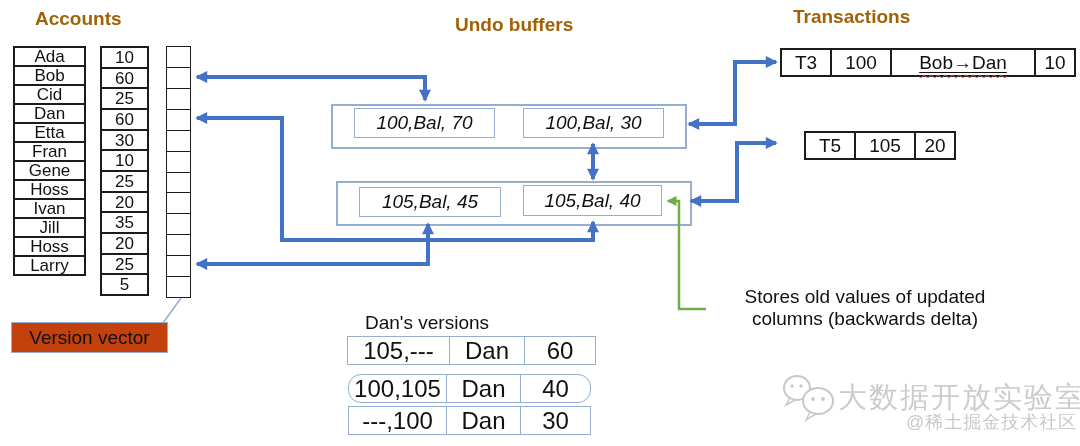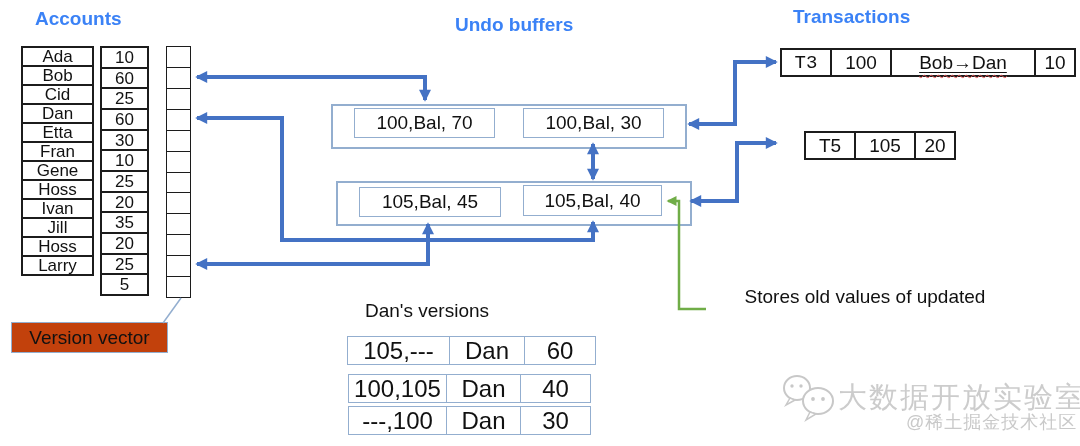--- a/index.html
+++ b/index.html
@@ -1,35 +1,35 @@
 <!DOCTYPE html>
 <html><head>
 <meta charset="utf-8">
 <style>
   html,body { margin:0; padding:0; background:#ffffff; }
   #canvas {
     position:relative; width:1080px; height:446px; background:#ffffff;
     font-family:"Liberation Sans", sans-serif; color:#111; overflow:hidden;
   }
-  .title { position:absolute; font-weight:bold; font-size:19px; color:#3b82f6; white-space:nowrap;text-align:center; }
-  .subtitle { position:absolute; font-size:19px; color:#111; white-space:nowrap; }
+  .title { position:absolute; font-weight:bold; font-size:19px; color:#a16207; white-space:nowrap;text-align:center; }
+  .subtitle { position:absolute; font-size:19px; color:#111; white-space:nowrap;margin-top:12px; }
 
   
   .col { position:absolute; display:flex; flex-direction:column; }
   .col .cell {
     flex:1; display:flex; align-items:center; justify-content:center;
     border:2px solid #1c1c1c; margin-top:-2px; background:#fff;
     font-size:17px; line-height:1;
   }
   .col .cell:first-child { margin-top:0; }
   .col.thin .cell { border-width:1px; margin-top:-1px; font-size:0; }
   .col.thin .cell:first-child { margin-top:0; }
 
   
-  .outer-box { position:absolute; border:2px solid #93AECF; background:#fff; }
+  .outer-box { position:absolute; border:2px solid #93AECF; background:#fff;font-style:italic; }
   .inner-box { position:absolute; border:1.5px solid #93AECF; background:#fff;
     display:flex; align-items:center; justify-content:center; font-size:19px; }
 
   
   .txn-row { position:absolute; display:flex; height:29px; }
   .txn-cell { display:flex; align-items:center; justify-content:center;
     border:2px solid #1c1c1c; margin-left:-2px; background:#fff; font-size:19px; }
   .txn-cell:first-child { margin-left:0; }
   .op-underline { text-decoration:underline; text-underline-offset:3px; }
   .op-wavy { text-decoration:underline wavy #e05252 1px; text-underline-offset:5px; }
@@ -56,21 +56,21 @@
 </style>
 </head>
 <body>
 
 <div id="canvas">
 
   <div class="title" style="left:35px; top:8px;">Accounts</div>
   <div class="title" style="left:793px; top:6px;">Transactions</div>
   <div class="title" style="left:455px; top:14px;">Undo buffers</div>
 
-  <div class="col" style="left:21px; top:46px; width:73px; height:198px;">
+  <div class="col" style="left:13px; top:46px; width:73px; height:198px;">
     <div class="cell">Ada</div>
     <div class="cell">Bob</div>
     <div class="cell">Cid</div>
     <div class="cell">Dan</div>
     <div class="cell">Etta</div>
     <div class="cell">Fran</div>
     <div class="cell">Gene</div>
     <div class="cell">Hoss</div>
     <div class="cell">Ivan</div>
     <div class="cell">Jill</div>
@@ -114,54 +114,55 @@
     <div class="inner-box" style="left:21px; top:2px; width:139px; height:28px;">100,Bal, 70</div>
     <div class="inner-box" style="left:190px; top:2px; width:139px; height:28px;">100,Bal, 30</div>
   </div>
 
   <div class="outer-box" style="left:336px; top:181px; width:352px; height:41px;">
     <div class="inner-box" style="left:21px; top:4px; width:140px; height:28px;">105,Bal, 45</div>
     <div class="inner-box" style="left:185px; top:2px; width:137px; height:29px;">105,Bal, 40</div>
   </div>
 
   <div class="txn-row" style="left:780px; top:48px;">
-    <div class="txn-cell" style="width:48px;font-family:Liberation Mono, monospace;">T3</div>
+    <div class="txn-cell" style="width:48px;">T3</div>
     <div class="txn-cell" style="width:58px;">100</div>
     <div class="txn-cell" style="width:142px;">
       <span class="op-underline"><span class="op-wavy">Bob→Dan</span></span>
     </div>
     <div class="txn-cell" style="width:38px;">10</div>
   </div>
 
   <div class="txn-row" style="left:780px; top:131px;">
     <div class="txn-cell" style="width:48px;margin-left:24px;">T5</div>
     <div class="txn-cell" style="width:58px;">105</div>
     <div class="txn-cell" style="width:38px;">20</div>
   </div>
 
   <div class="subtitle" style="left:365px; top:300px;">Dan's versions</div>
 
   <div class="ver-row" style="left:347px; top:336px;">
     <div class="ver-cell" style="width:101px;">105,---</div>
     <div class="ver-cell" style="width:74px;">Dan</div>
     <div class="ver-cell" style="width:70px;">60</div>
   </div>
-  <div class="ver-row" style="left:348px; top:374px;">
+  <div class="ver-row" style="left:348px; top:374px;border-radius:13px;">
     <div class="ver-cell" style="width:97px;">100,105</div>
     <div class="ver-cell" style="width:73px;">Dan</div>
     <div class="ver-cell" style="width:69px;">40</div>
   </div>
   <div class="ver-row" style="left:348px; top:406px;">
     <div class="ver-cell" style="width:97px;">---,100</div>
     <div class="ver-cell" style="width:73px;">Dan</div>
     <div class="ver-cell" style="width:69px;">30</div>
   </div>
 
   <div class="annotation">
     <span>Stores old values of updated</span><br>
+    <span>columns (backwards delta)</span>
   </div>
 
   <svg class="overlay" style="left:781px; top:372px;" width="58" height="54" viewBox="0 0 58 54">
     <ellipse cx="16" cy="16" rx="13" ry="12" fill="#ffffff" stroke="#c8c8c8" stroke-width="2"></ellipse>
     <path d="M 9 26 L 5 33 L 14 28 Z" fill="#ffffff" stroke="#c8c8c8" stroke-width="1.5"></path>
     <ellipse cx="37" cy="29" rx="15" ry="13" fill="#ffffff" stroke="#c8c8c8" stroke-width="2"></ellipse>
     <path d="M 29 40 L 25 48 L 35 42 Z" fill="#ffffff" stroke="#c8c8c8" stroke-width="1.5"></path>
     <circle cx="11" cy="14" r="1.7" fill="#c8c8c8"></circle>
     <circle cx="20" cy="14" r="1.7" fill="#c8c8c8"></circle>
     <circle cx="32" cy="27" r="1.9" fill="#c8c8c8"></circle>

